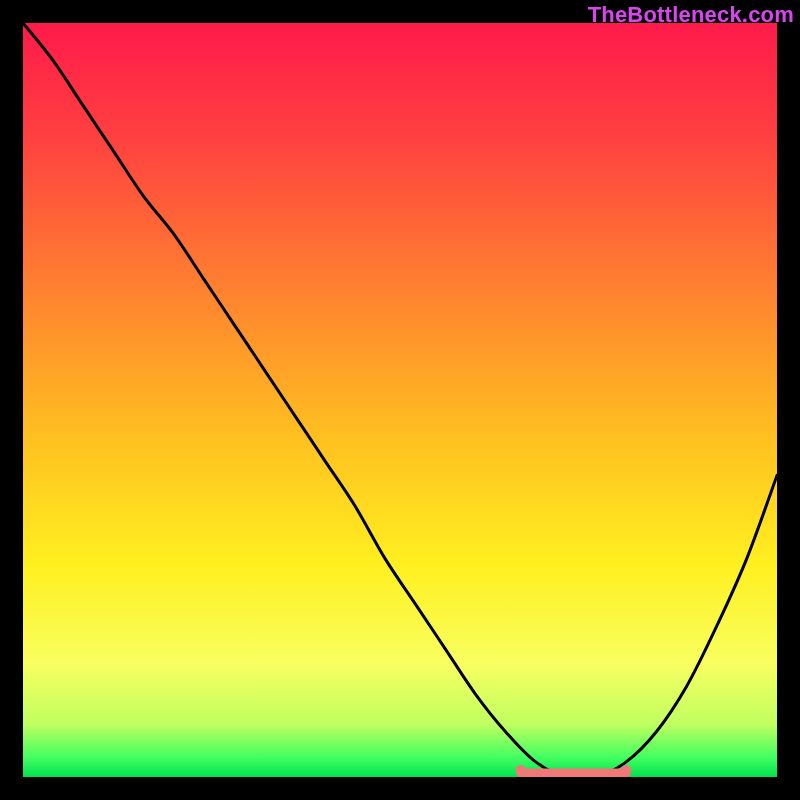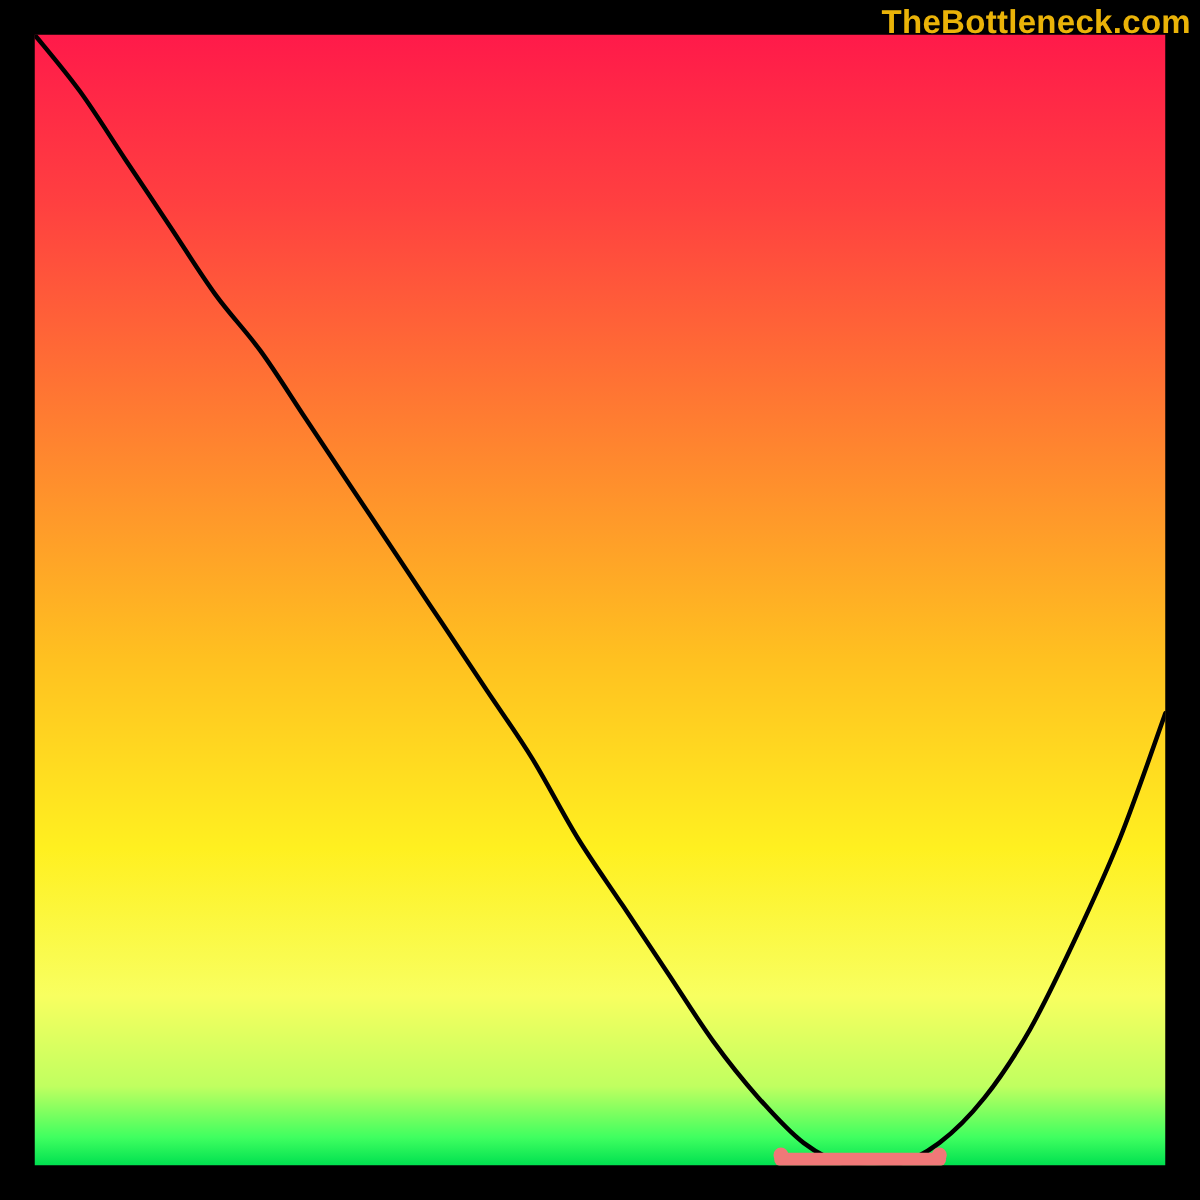--- a/index.html
+++ b/index.html
@@ -25,21 +25,21 @@
     top: 0;
     width: 754px;
     height: 754px;
   }
   .watermark {
     position: absolute;
     top: 2px;
     right: 6px;
     font-size: 22px;
     font-weight: 600;
-    color: #eab308;
+    color: #d946ef;
     letter-spacing: 0.2px;
   }
 </style>
 </head>
 <body>
 
 <div class="frame">
   <svg class="plot" viewBox="0 0 754 754" preserveAspectRatio="none">
     <defs>
       <linearGradient id="bg-grad" x1="0" y1="0" x2="0" y2="1">

